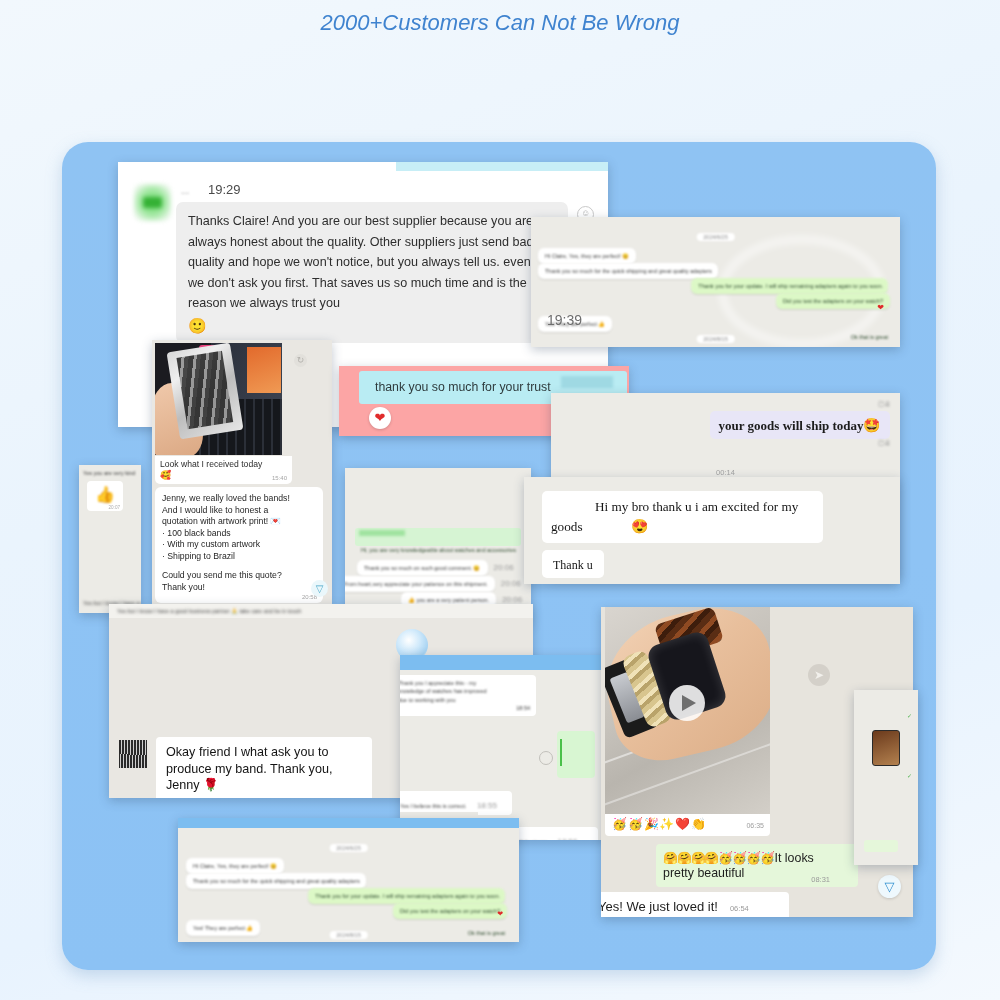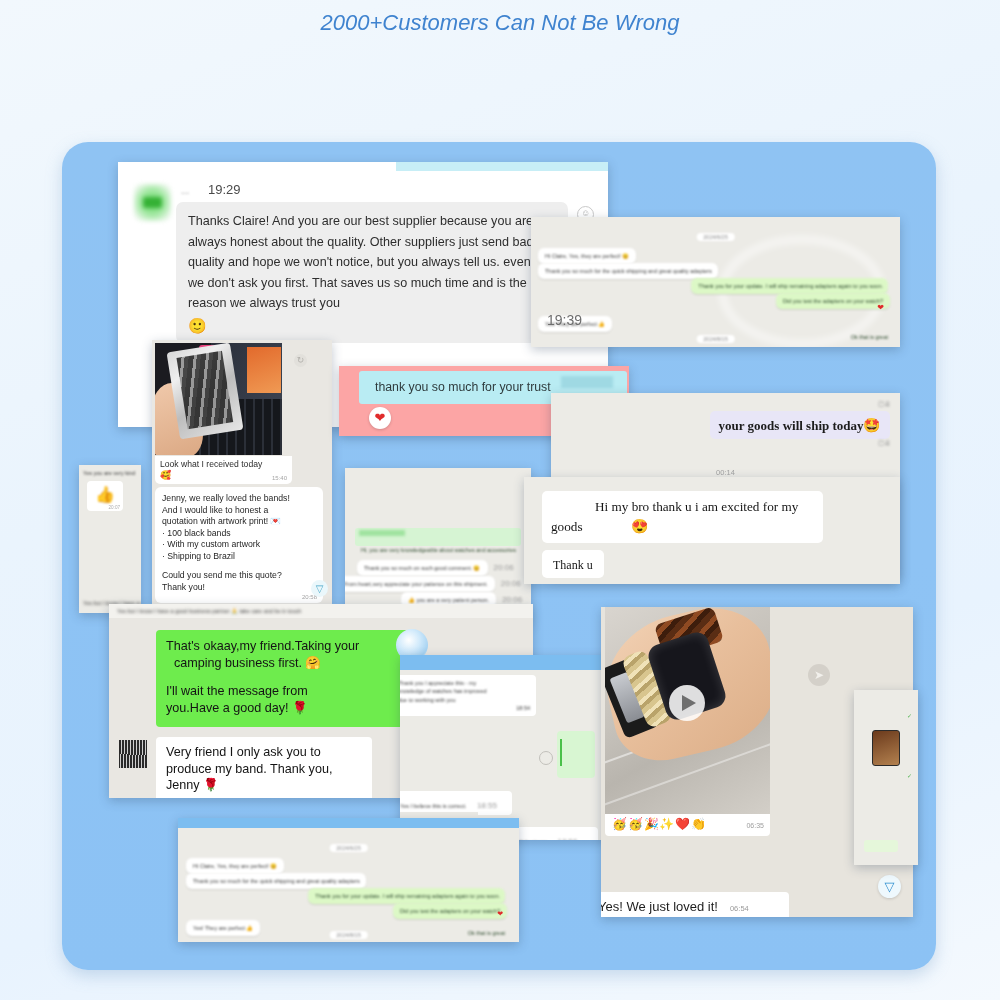--- a/index.html
+++ b/index.html
@@ -296,31 +296,24 @@
   </div>
   <div class="wb2">
     <span>Thank u</span>
   </div>
 </div>
 
 <div class="card" id="card9">
   <div class="topstrip">
     <span class="micro blur2" style="position:absolute;left:8px;top:3px;">Yes but I know I have a good business partner 🙏 take care and be in touch</span>
   </div>
-  <div class="gb">
-    <p>That's okaay,my friend.Taking your</p>
-    <p style="padding-left:8px">camping business first. 🤗</p>
-    <div class="sp"></div>
-    <p>I'll wait the message from</p>
-    <p>you.Have a good day! 🌹</p>
-  </div>
   <div class="sticker"></div>
   <div class="avat"></div>
   <div class="wb">
-    <p>Very friend I only ask you to</p>
+    <p>Okay friend I what ask you to</p>
     <p>produce my band. Thank you,</p>
     <p>Jenny 🌹</p>
   </div>
 </div>
 
 <div class="card" id="card10">
   <div class="topb"></div>
   <div class="wb">
     <div class="micro blur">Thank you I appreciate this - my</div>
     <div class="micro blur">knowledge of watches has improved</div>
@@ -355,20 +348,25 @@
     <div class="band2"></div>
     <div class="wstrap"></div>
     <div class="watch"></div>
     <div class="play"></div>
   </div>
   <div class="fwd">➤</div>
   <div class="emorow">
     <span class="e">🥳🥳🎉✨❤️👏</span>
     <span class="tt">06:35</span>
   </div>
+  <div class="gb2">
+    <span class="e">🤗🤗🤗🤗🥳🥳🥳🥳</span><span class="t">It looks</span>
+    <div class="t">pretty beautiful</div>
+    <span class="tt">08:31</span>
+  </div>
   <div class="wb3">
     <span class="t">Yes! We just loved it!</span><span class="tt">06:54</span>
   </div>
   <div class="scrolldn">▽</div>
 </div>
 
 <div class="card" id="card12">
   <div class="ck1">✓</div>
   <div class="ph"></div>
   <div class="ck2">✓</div>

